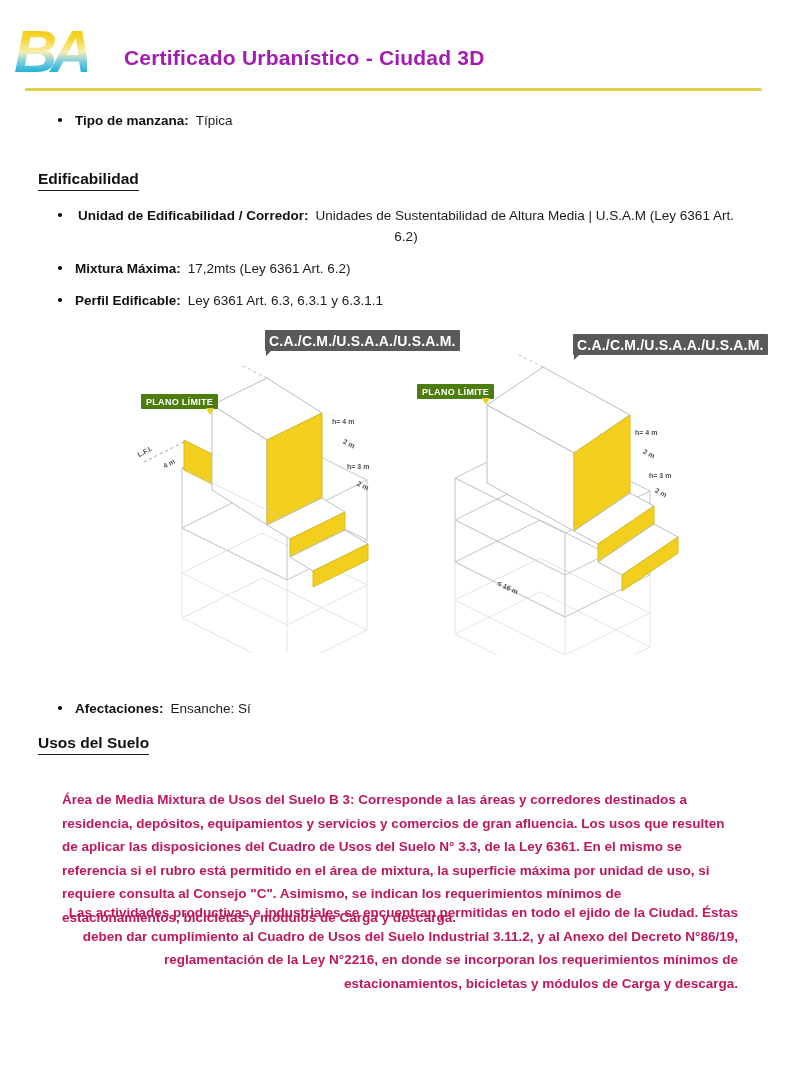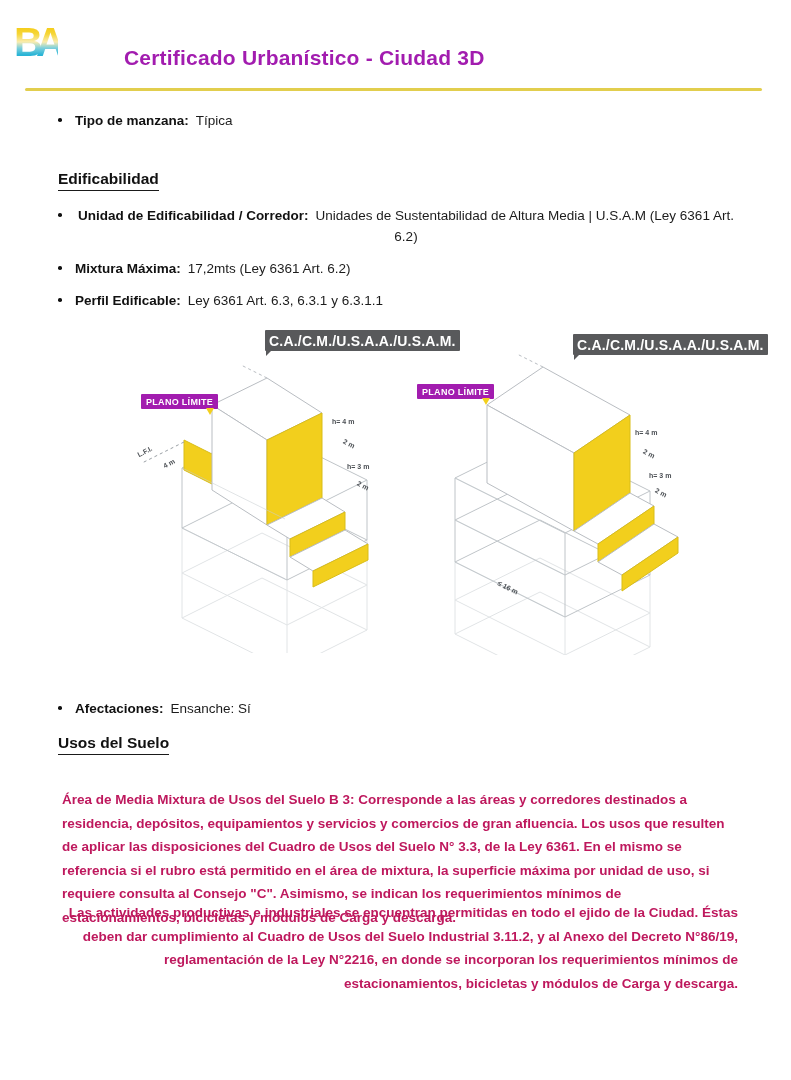--- a/index.html
+++ b/index.html
@@ -1,33 +1,33 @@
 <!DOCTYPE html>
 <html><head>
 <meta charset="utf-8">
 <style>
   * { margin:0; padding:0; box-sizing:border-box; }
   html,body { background:#ffffff; }
   body { font-family:"Liberation Sans", sans-serif; color:#1c1c1c; }
   .page { position:relative; width:791px; height:1080px; background:#ffffff; overflow:hidden; }
 
   
-  .logo { position:absolute; left:14px; top:22px; font-size:40px; font-weight:bold;
+  .logo { position:absolute; left:14px; top:22px; font-size:60px; font-weight:bold;
           letter-spacing:-7px; line-height:1;
           background:linear-gradient(180deg,#f3c400 0%,#f6d637 30%,#f9ecb0 50%,#7fd0dc 65%,#29b4d6 82%,#1aafd4 100%);
           -webkit-background-clip:text; background-clip:text;
-          -webkit-text-fill-color:transparent; color:transparent; }
+          -webkit-text-fill-color:transparent; color:transparent;font-style:italic; }
   .page-title { position:absolute; left:124px; top:46px; font-size:21px; font-weight:bold;
                 color:#a21caf; letter-spacing:0.2px; }
   .header-rule { position:absolute; left:25px; top:88px; width:737px; height:3px;
                  background:#e2ce4e; border-radius:2px; }
 
   
   .section-heading { position:absolute; left:38px; font-size:15.5px; font-weight:bold; color:#111; }
-  .section-heading .u { border-bottom:1.5px solid #1a1a1a; padding-bottom:2px; display:inline-block;margin-left:20px; }
+  .section-heading .u { border-bottom:1.5px solid #1a1a1a; padding-bottom:2px; display:inline-block; }
   .h-edificabilidad { top:170px; }
   .h-usos { top:734px; }
 
   
   .bullet-row { position:absolute; left:75px; width:662px; font-size:13.5px; line-height:21px; }
   .bullet-row::before { content:""; position:absolute; left:-17px; top:8px; width:3.5px; height:3.5px;
                         background:#111; border-radius:50%; }
   .b-label { font-weight:bold; color:#111; }
   .b-value { margin-left:7px; color:#1c1c1c; }
   .r-manzana { top:110px; }
@@ -46,21 +46,21 @@
   
   .diagram { position:absolute; }
   .diag-left  { left:137px; top:328px; width:270px; height:325px; }
   .diag-right { left:415px; top:328px; width:285px; height:327px; }
   .diagram svg { position:absolute; left:0; top:0; }
 
   .ctag { position:absolute; background:#58595b; color:#ffffff; font-size:14px; font-weight:bold;
           padding:2.5px 4px; letter-spacing:0.2px; white-space:nowrap; border-radius:1px; }
   .ctag::after { content:""; position:absolute; left:1px; bottom:-5px; width:0; height:0;
                  border-top:6px solid #58595b; border-right:6px solid transparent; }
-  .ptag { position:absolute; background:#a21caf; color:#ffffff; font-size:9px; font-weight:bold;
+  .ptag { position:absolute; background:#4d7c0f; color:#ffffff; font-size:9px; font-weight:bold;
           padding:2.5px 5px; letter-spacing:0.3px; white-space:nowrap; border-radius:1px; }
   .ptag::after { content:""; position:absolute; right:4px; bottom:-6px; width:0; height:0;
                  border-top:7px solid #f2cf1d; border-left:4px solid transparent; border-right:4px solid transparent; }
 
   .dim { position:absolute; font-size:7px; font-weight:bold; color:#4b4f54; white-space:nowrap; }
   .rot-dn { transform:rotate(27deg); }
   .rot-up { transform:rotate(-27deg); }
 </style>
 </head>
 <body>

